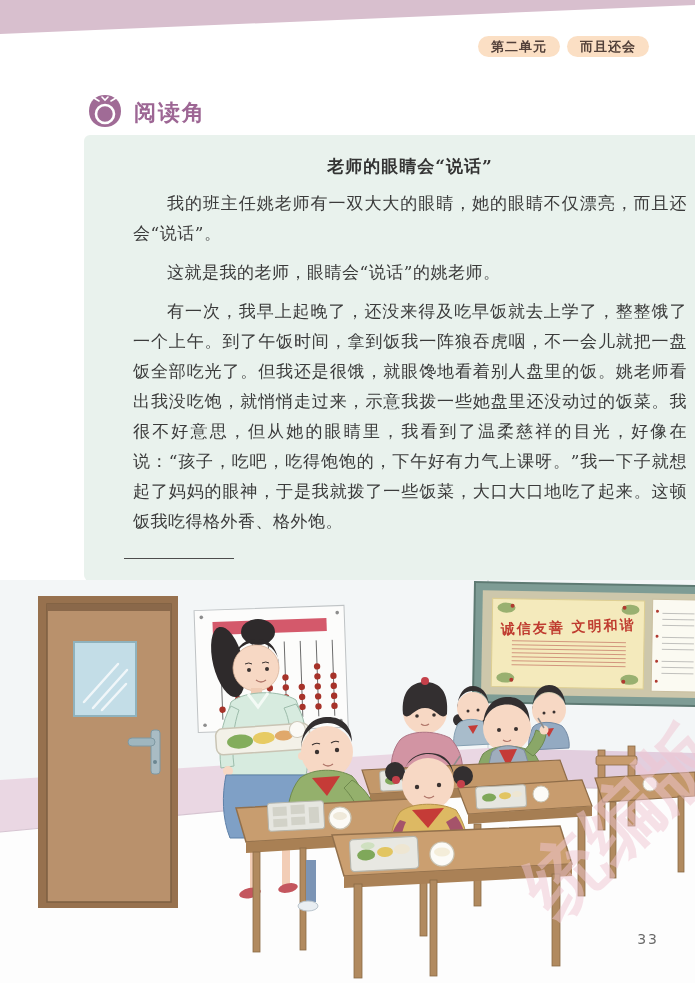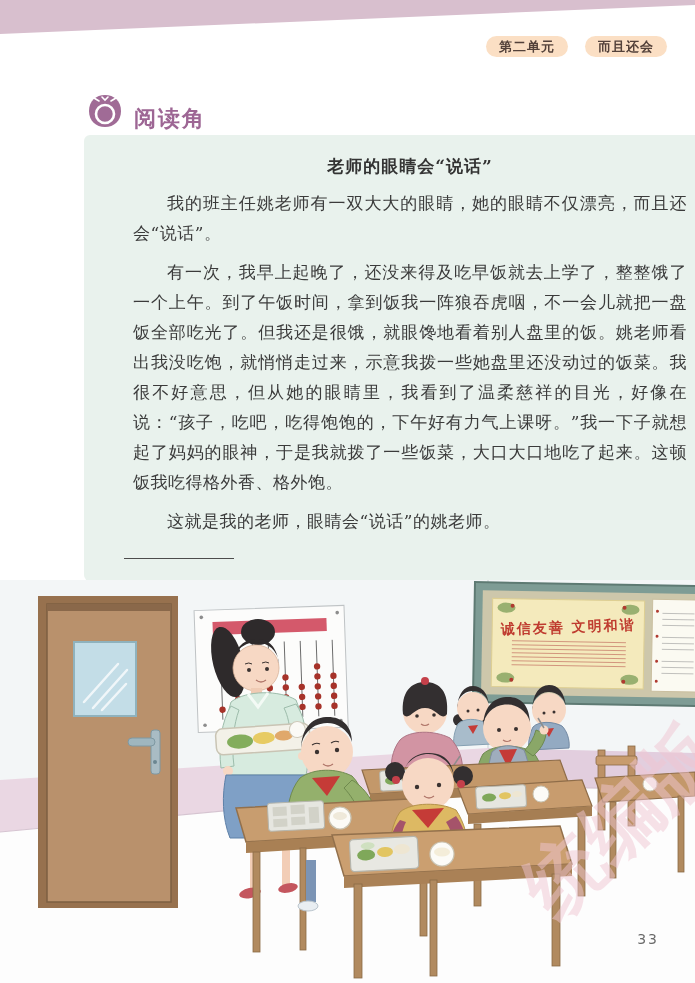--- a/index.html
+++ b/index.html
@@ -8,28 +8,28 @@
     background:#ffffff;
     font-family:"Liberation Sans",sans-serif;
   }
   
   .top-band{
     position:absolute;left:0;top:0;width:695px;height:42px;
     background:#d8bfce;
     clip-path:polygon(0 0,695px 0,695px 5px,0 34px);
   }
   
-  .badges{position:absolute;top:36px;right:28px;display:flex;gap:17px;}
+  .badges{position:absolute;top:36px;right:46px;display:flex;gap:7px;}
   .badge{
     background:#fbdfc4;color:#53413a;font-size:13px;line-height:21px;
     padding:0 13px;border-radius:11px;letter-spacing:1px;
     font-family:"DejaVu Serif",serif;font-weight:bold;
   }
   
-  .section-head{position:absolute;left:86px;top:92px;display:flex;align-items:flex-end;gap:10px;}
+  .section-head{position:absolute;left:86px;top:92px;display:flex;align-items:center;gap:10px;}
   .section-label{
     color:#9d6694;font-size:22px;font-weight:bold;letter-spacing:2px;
     font-family:"Liberation Sans",sans-serif;
   }
   
   .article-box{
     position:absolute;left:84px;top:135px;width:652px;height:446px;
     background:#e9f2ed;border-radius:6px;box-sizing:border-box;
     padding:16px 40px 0 40px;
     font-family:"DejaVu Serif",serif;color:#3b3b3b;
@@ -71,22 +71,22 @@
       <path d="M8,6 L13,9 M30,6 L25,9 M16,5 L19,8 L22,5" stroke="#ffffff" stroke-width="1.6" fill="none" stroke-linecap="round"></path>
       <circle cx="19" cy="22" r="9" fill="none" stroke="#ffffff" stroke-width="2.6"></circle>
     </svg>
   </span>
   <span class="section-label">阅读角</span>
 </div>
 
 <div class="article-box">
   <div class="article-title">老师的眼睛会“说话”</div>
   <p>我的班主任姚老师有一双大大的眼睛，她的眼睛不仅漂亮，而且还会“说话”。</p>
+  <p>这就是我的老师，眼睛会“说话”的姚老师。</p>
   <p>有一次，我早上起晚了，还没来得及吃早饭就去上学了，整整饿了一个上午。到了午饭时间，拿到饭我一阵狼吞虎咽，不一会儿就把一盘饭全部吃光了。但我还是很饿，就眼馋地看着别人盘里的饭。姚老师看出我没吃饱，就悄悄走过来，示意我拨一些她盘里还没动过的饭菜。我很不好意思，但从她的眼睛里，我看到了温柔慈祥的目光，好像在说：“孩子，吃吧，吃得饱饱的，下午好有力气上课呀。”我一下子就想起了妈妈的眼神，于是我就拨了一些饭菜，大口大口地吃了起来。这顿饭我吃得格外香、格外饱。</p>
-  <p>这就是我的老师，眼睛会“说话”的姚老师。</p>
   <div class="footnote-rule"></div>
 </div>
 
 <div class="illustration">
 <svg width="695" height="403" viewBox="0 0 695 403">
 
   <g>
     <rect x="0" y="0" width="695" height="403" fill="#f3f6f7"></rect>
     <line x1="488" y1="0" x2="488" y2="170" stroke="#dde3e5" stroke-width="2"></line>
     <polygon points="0,200 488,168 488,206 0,252" fill="#ead7e3"></polygon>

